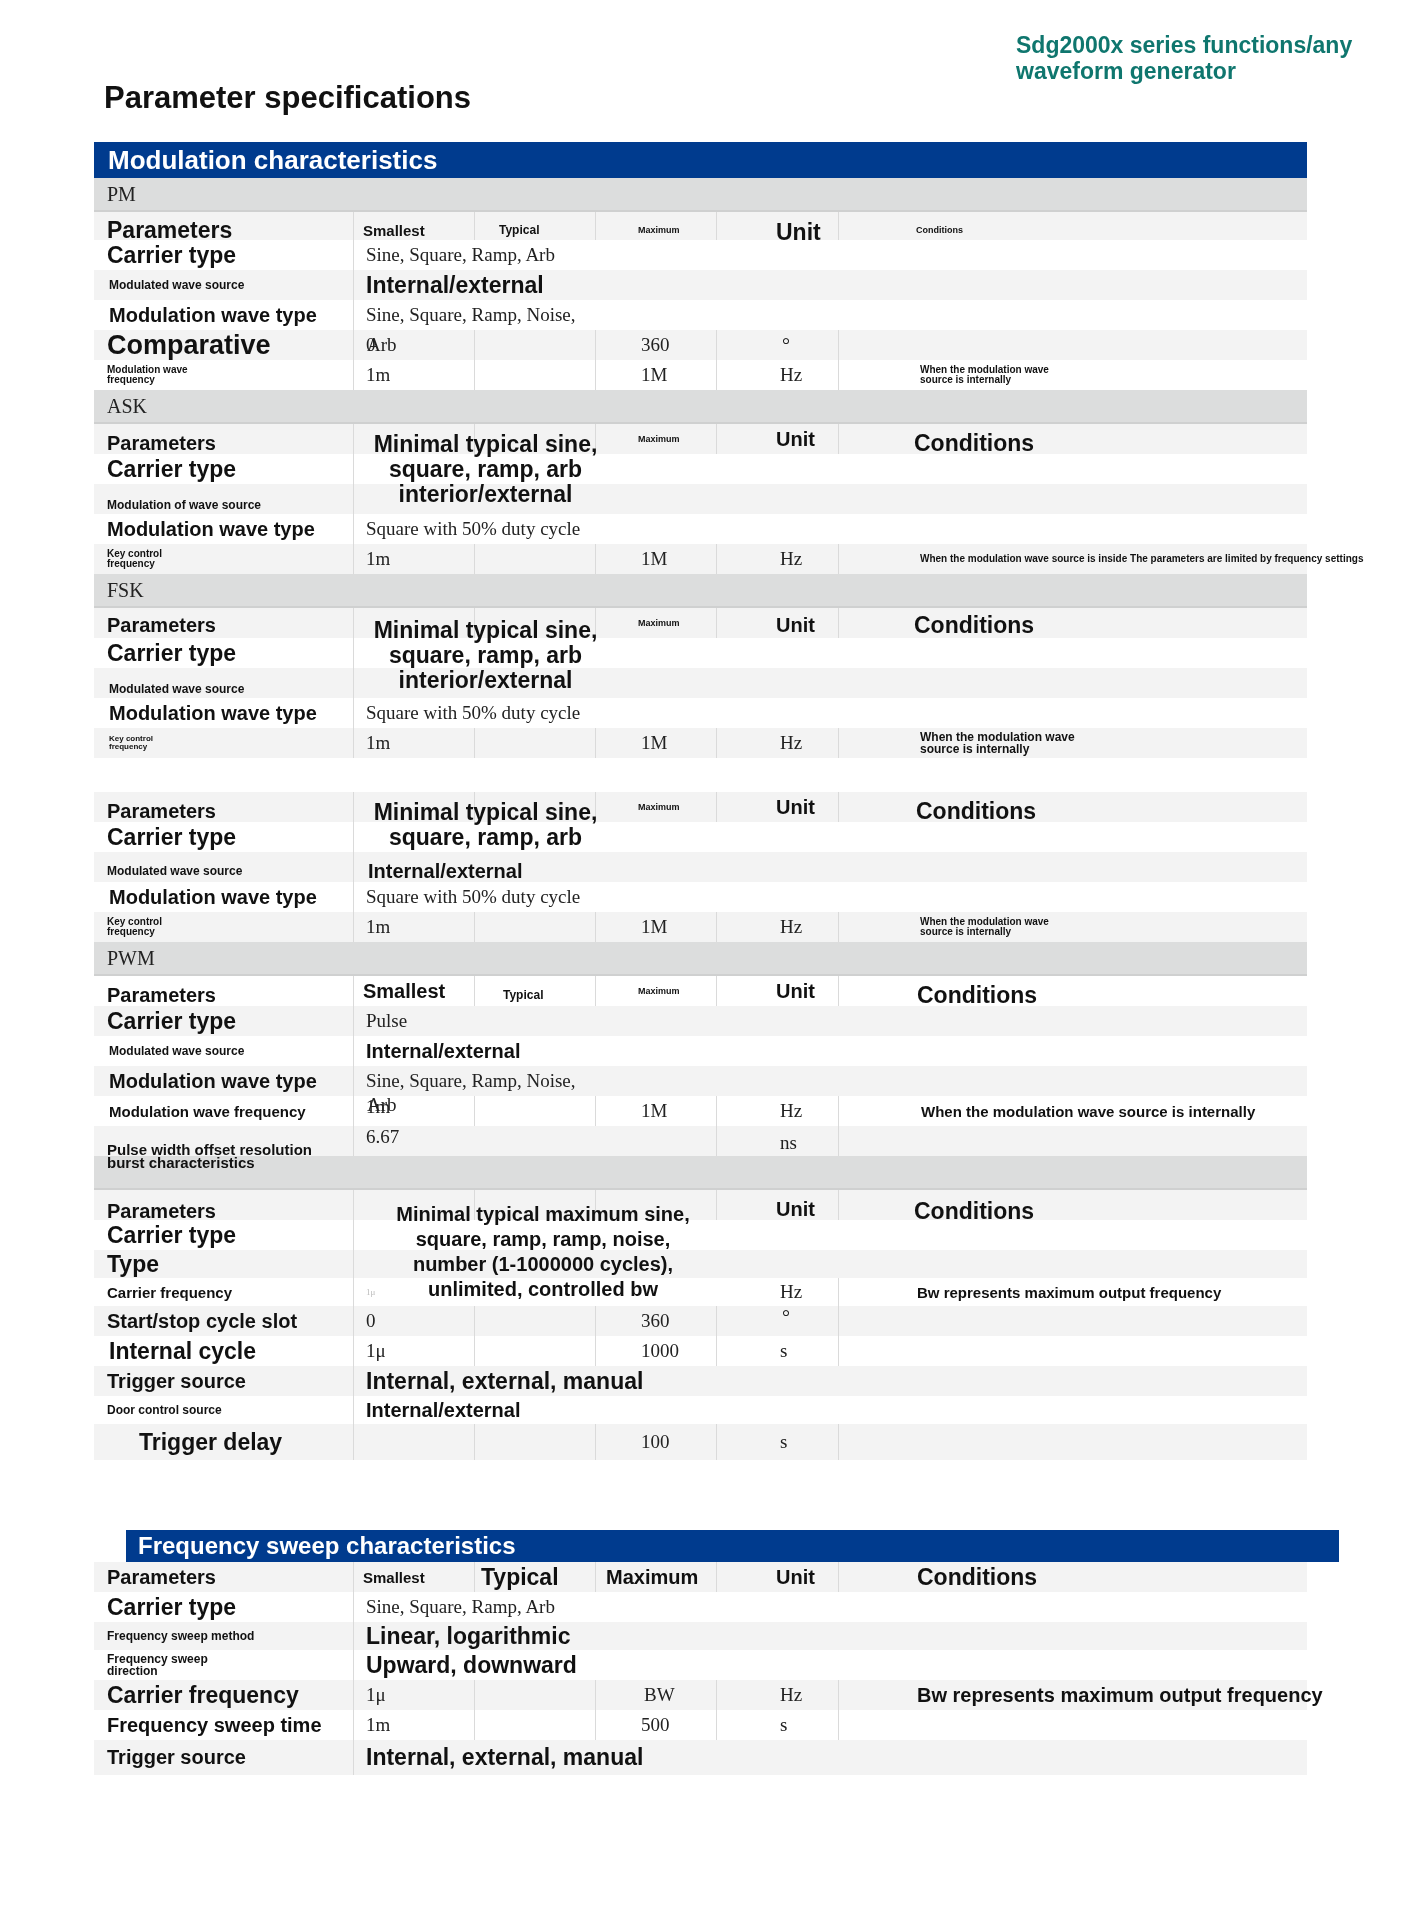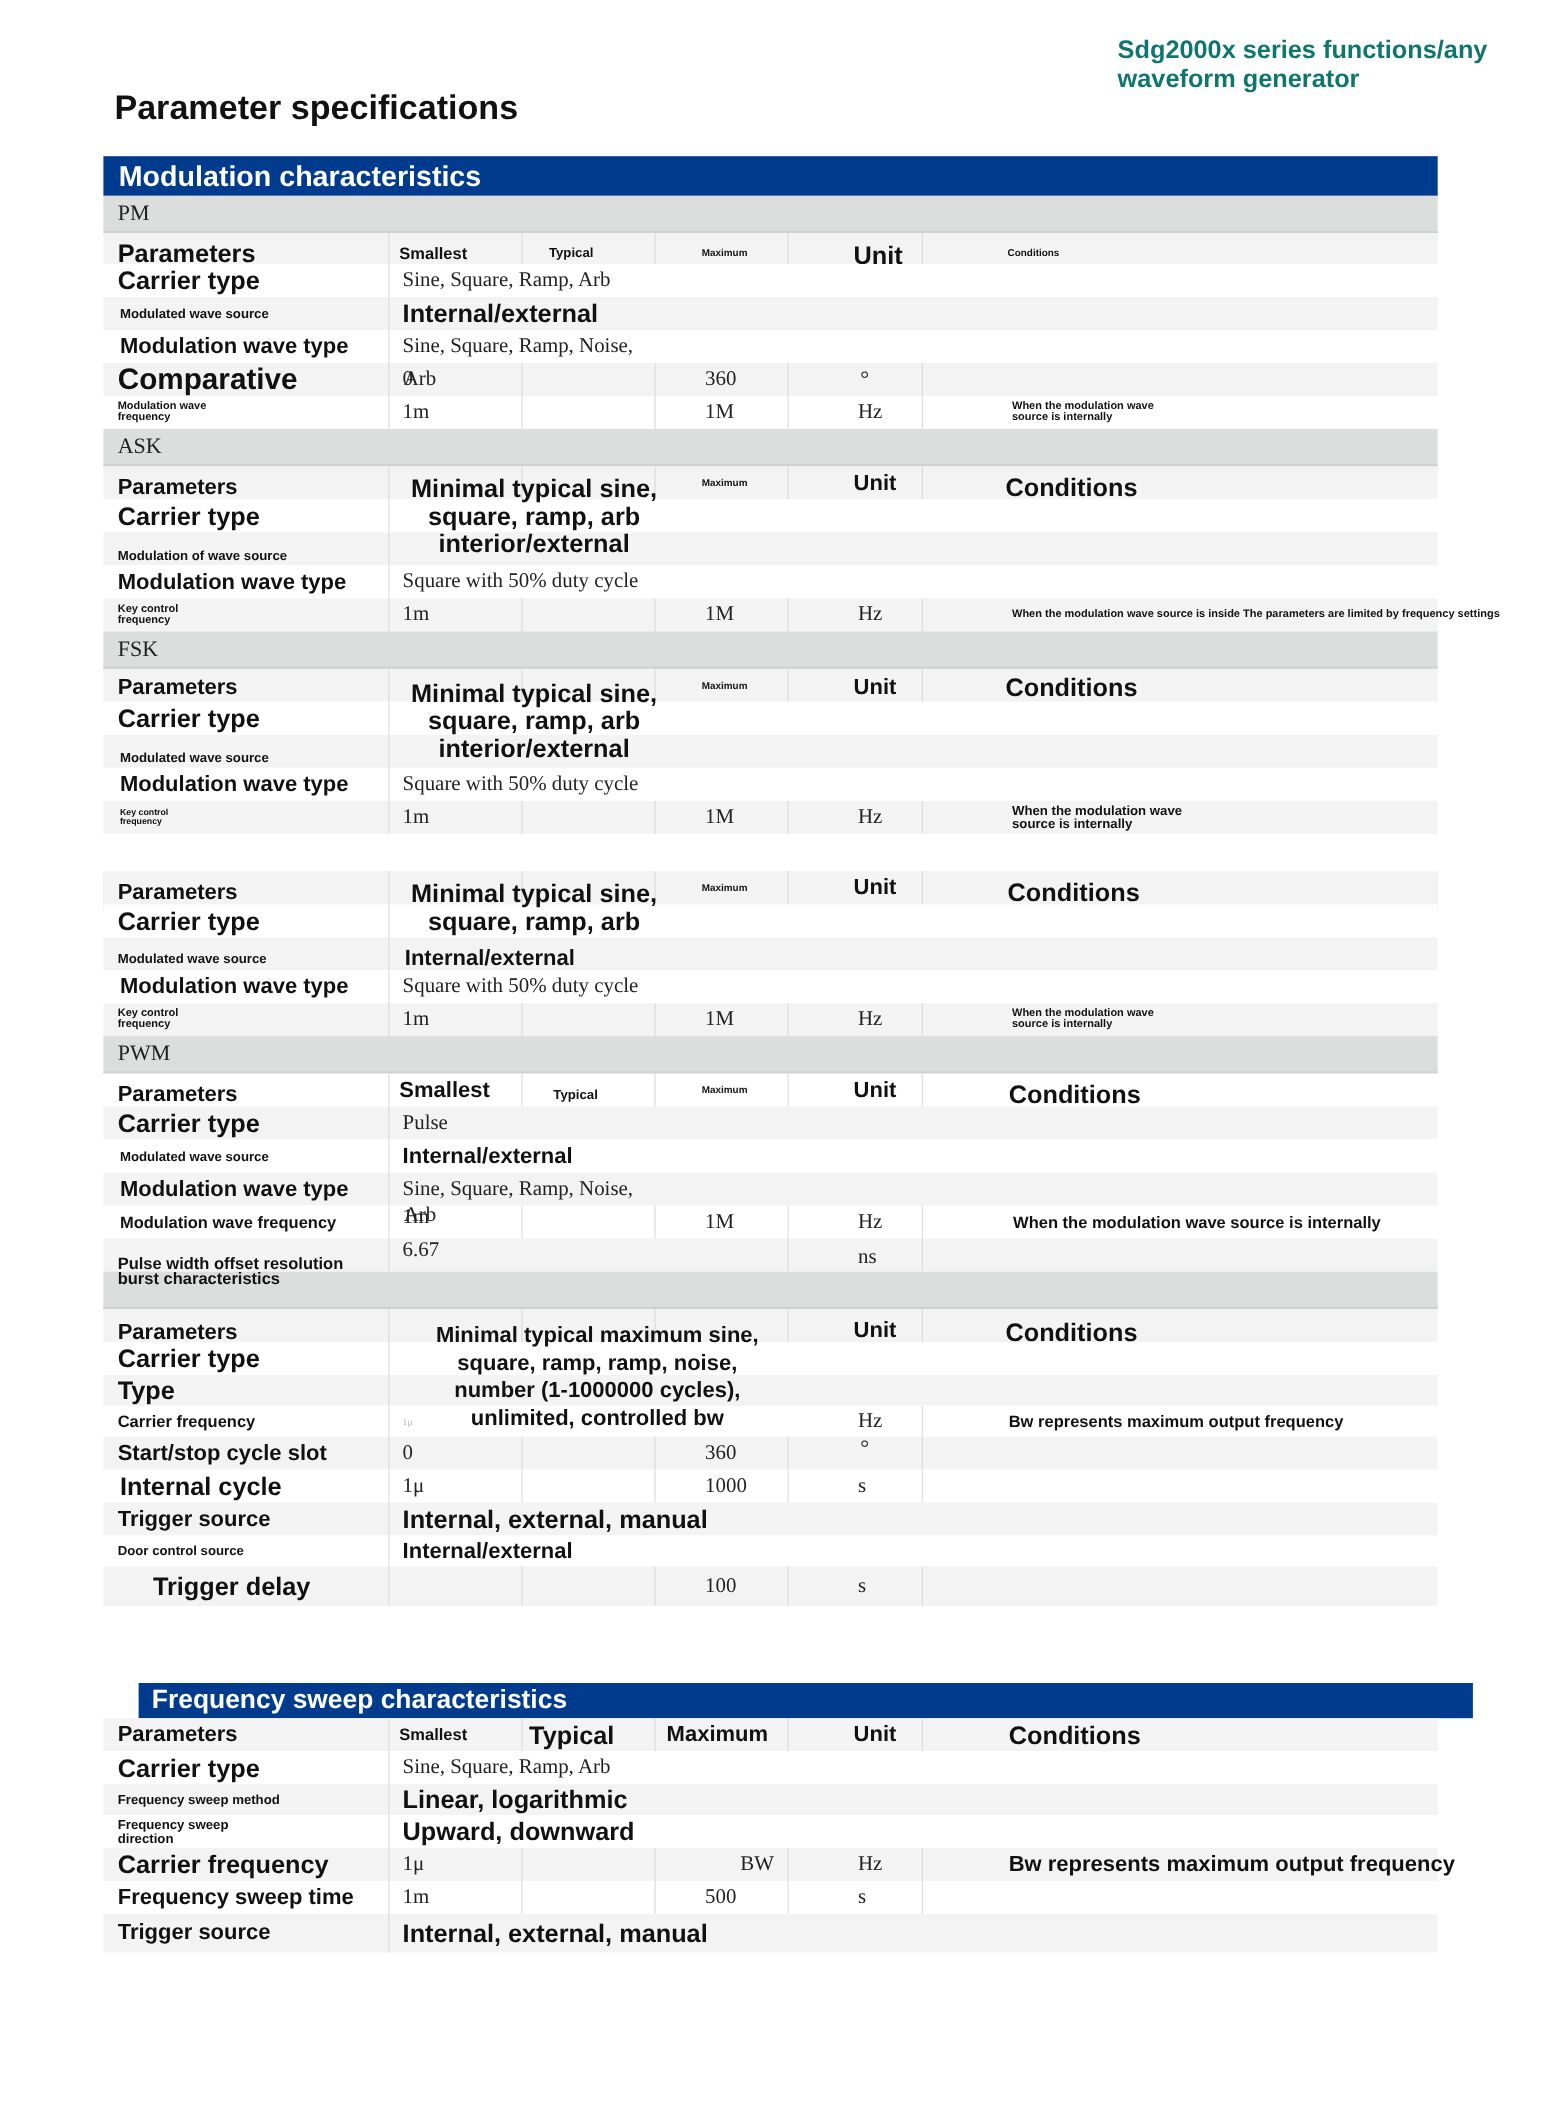--- a/index.html
+++ b/index.html
@@ -391,21 +391,21 @@
     <div class="cell sans lg" style="left:272px;">Linear, logarithmic</div>
   </div>
   <div class="row alt" style="top:150px;height:30px;">
     <div class="cell lbl lg" style="left:13px;">Carrier frequency</div>
     <div class="vline" style="left:259px"></div>
       <div class="vline" style="left:380px"></div>
       <div class="vline" style="left:501px"></div>
       <div class="vline" style="left:622px"></div>
       <div class="vline" style="left:744px"></div>
     <div class="cell serif val" style="left:272px;">1μ</div>
-    <div class="cell serif val" style="left:579px;">BW</div>
+    <div class="cell serif val" style="left:550px;">BW</div>
     <div class="cell serif val" style="left:686px;">Hz</div>
     <div class="cell sans md" style="left:823px;">Bw represents maximum output frequency</div>
   </div>
   <div class="row white" style="top:180px;height:30px;">
     <div class="cell lbl md" style="left:13px;">Frequency sweep time</div>
     <div class="vline" style="left:259px"></div>
       <div class="vline" style="left:380px"></div>
       <div class="vline" style="left:501px"></div>
       <div class="vline" style="left:622px"></div>
       <div class="vline" style="left:744px"></div>

